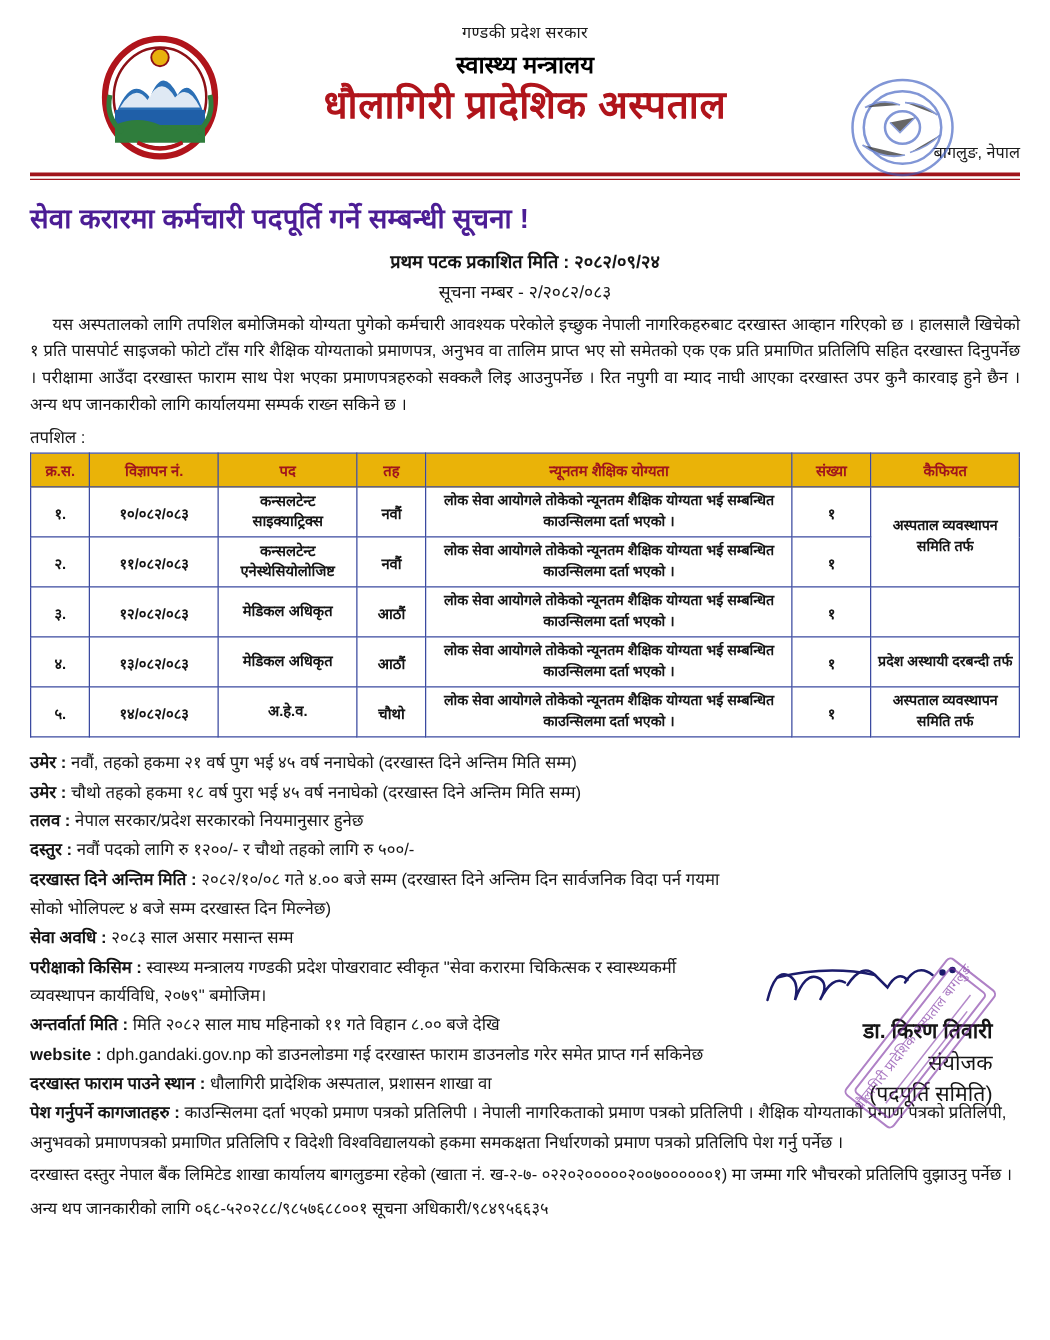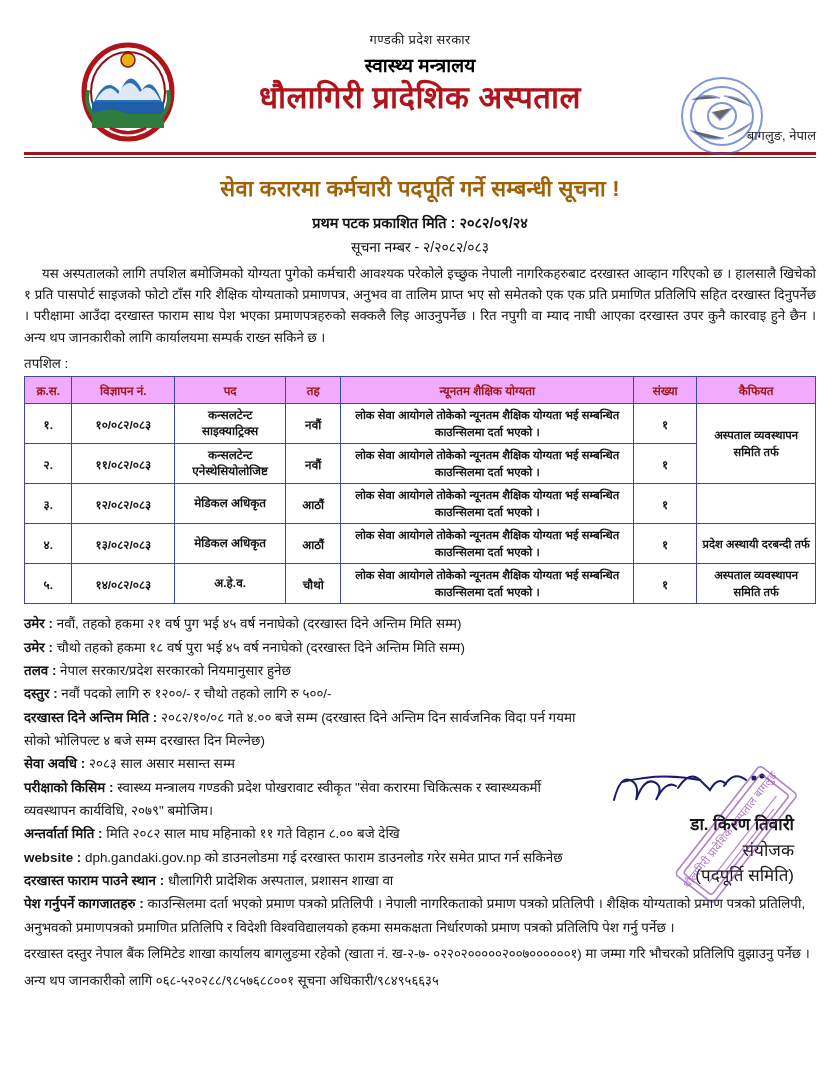--- a/index.html
+++ b/index.html
@@ -6,21 +6,21 @@
   html, body { margin:0; padding:0; }
   body {
     width: 840px;
     height: 1072px;
     background: #ffffff;
     font-family: "Liberation Sans", sans-serif;
     color: #151515;
     position: relative;
     overflow: hidden;
   }
-  .page { position:relative; width:840px; height:1072px; padding: 24px 24px 4px 24px; }
+  .page { position:relative; width:840px; height:1072px; padding: 10px 24px 4px 24px; }
 
   
   .header { position: relative; text-align:center; }
   .gov-line { font-size: 13px; letter-spacing:.3px; color:#1b1b1b; margin-top:6px; }
   .ministry { font-size: 19px; font-weight: bold; color:#000000; margin-top:4px; }
   .hosp-name {
     font-size: 31px; font-weight: bold; color:#b0141b; letter-spacing:.5px;
     margin-top: 2px; line-height: 1.15;
   }
   .place { font-size: 13px; margin-top: 10px; color:#1b1b1b;text-align:right; }
@@ -32,21 +32,21 @@
     position:absolute; right: 40px; top: 36px; width: 108px; height: 100px;
     opacity: .75;
   }
 
   .rule-wrap { margin-top: 8px; }
   .rule-thick { height: 3px; background:#a0151c; }
   .rule-thin { height: 1px; background:#a0151c; margin-top: 2px; }
 
   
   .notice-title {
-    text-align:center; font-size: 22px; font-weight: bold; color:#a16207;
+    font-size: 22px; font-weight: bold; color:#4c1d95;
     margin-top: 14px; letter-spacing:.2px;
   }
   .pub-date { text-align:center; font-size: 14.5px; font-weight:bold; margin-top: 10px; }
   .notice-no { text-align:center; font-size: 14px; margin-top: 5px; }
 
   
   .para {
     margin-top: 7px; font-size: 13.2px; line-height: 1.62; text-align: justify;
     text-indent: 18px;
   }
@@ -54,21 +54,21 @@
 
   
   table.tbl {
     width: 100%; border-collapse: collapse; margin-top: 4px;
     font-size: 11.6px;
   }
   table.tbl th, table.tbl td {
     border: 1px solid #3b4aa0; padding: 3px 4px; text-align:center; vertical-align: middle;
   }
   table.tbl thead th {
-    background: #f0abfc; color:#a0151c; font-weight:bold; font-size: 11.8px;
+    background: #eab308; color:#a0151c; font-weight:bold; font-size: 11.8px;
     padding: 5px 3px;
   }
   table.tbl td.qual { font-size: 11.4px; line-height:1.45; font-weight:bold; }
   table.tbl td.post { font-weight:bold; font-size: 11.8px; line-height:1.35; }
   table.tbl td.small { font-size: 11.8px; font-weight:bold; }
   table.tbl td.kaifiyat { font-size: 11.4px; font-weight:bold; line-height:1.45; }
 
   
   .details { margin-top: 8px; font-size: 13.4px; line-height: 1.74; }
   .dline { display: block; }

